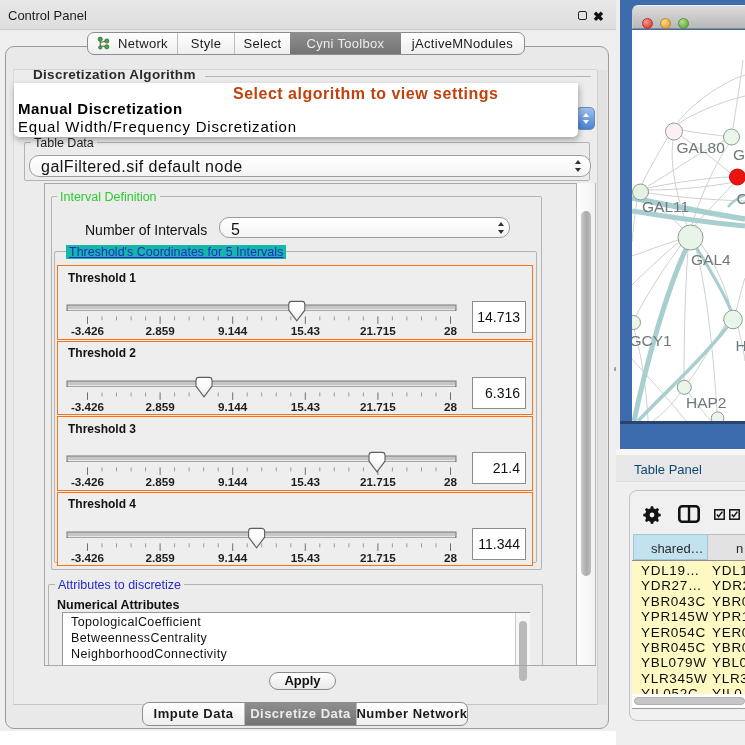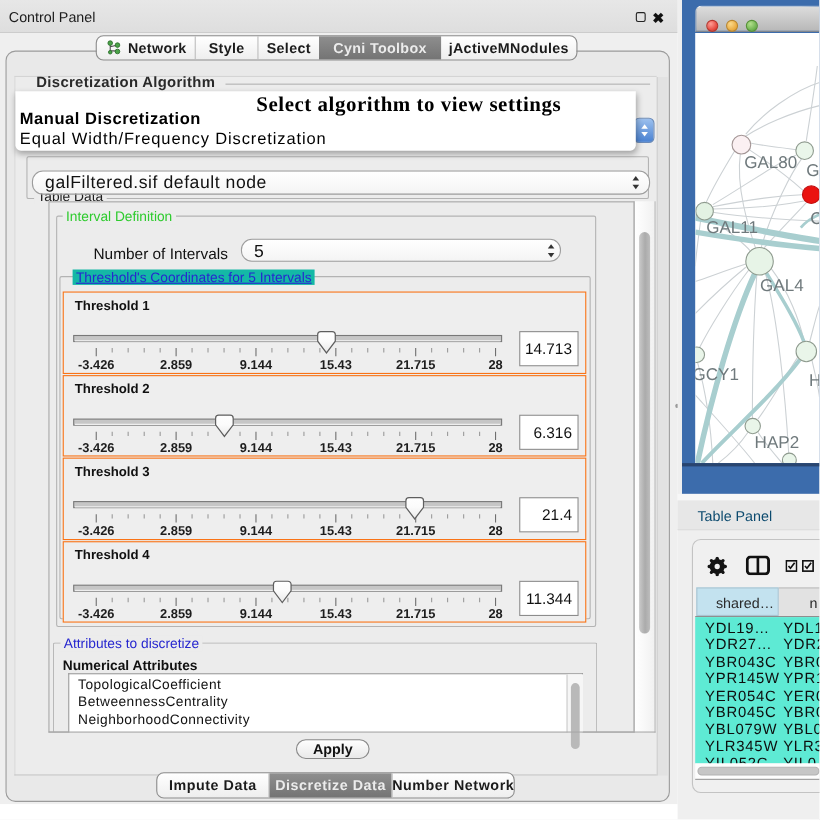--- a/index.html
+++ b/index.html
@@ -9,21 +9,21 @@
 #cp { left:0; top:0; width:616px; height:731px; background:#efefef; }
 #titlebar { left:0; top:0; width:616px; height:30px; background:linear-gradient(#e7e7e7,#dedede); border-bottom:1px solid #cccccc;padding-left:40px; }
 #titlebar .t { position:absolute; left:8px; top:8px; font-size:13px; color:#1c1c1c; }
 #fl { left:578px; top:11px; width:9px; height:9px; border:1.6px solid #222; border-radius:2px; }
 #cl { left:593px; top:9px; font-size:13px; font-weight:bold; color:#111; }
 #outerpanel { left:5px; top:46px; width:604px; height:683px; background:#e9e9e9; border:1px solid #9b9b9b; border-radius:9px; }
 #cyni { left:13px; top:69px; width:584px; height:636px; background:#ececec; border-left:1px solid #dadada; border-top:1px solid #d4d4d4; }
 #rstrip { left:597px; top:70px; width:10px; height:635px; background:#e2e2e2; border-left:1px solid #cfcfcf; }
 
 #tabs { left:87px; top:32px; width:438px; height:23px; background:linear-gradient(#ffffff,#eeeeee); border:1px solid #8d8d8d; border-radius:7px; z-index:6; }
-#tabs .seg { position:absolute; top:0; height:21px; line-height:21px; font-size:13px; font-weight:bold; letter-spacing:0.3px; color:#1b1b1b; text-align:center; }
+#tabs .seg { position:absolute; top:0; height:21px; line-height:21px; font-size:13px; font-weight:normal; letter-spacing:0.3px; color:#1b1b1b; text-align:center; }
 #tabs .div { position:absolute; top:0; width:1px; height:21px; background:#bdbdbd; }
 #tabs .dark { background:linear-gradient(#8e8e8e,#747474); color:#ececec; }
 
 .group { border:1px solid #b3b3b3; border-radius:2px; }
 .gtitle { position:absolute; background:#ececec; padding:0 3px; font-size:12.5px; white-space:nowrap; }
 
 .combo { background:linear-gradient(#ffffff,#f4f4f4); border:1px solid #9d9d9d; border-radius:10px; font-size:16px; letter-spacing:0.5px; color:#111; }
 .combo .cv { position:absolute; left:11px; top:2.5px; }
 .arr { position:absolute; width:0; height:0; border-left:3.5px solid transparent; border-right:3.5px solid transparent; }
 .arr.up { border-bottom:4.5px solid #333; }
@@ -53,28 +53,28 @@
 .light { position:absolute; top:12px; width:11px; height:11px; border-radius:50%; }
 #canvas { left:632px; top:30px; width:113px; height:391px; background:#ffffff; overflow:hidden; }
 #cshadow { left:620px; top:421px; width:125px; height:3px; background:#29456f; }
 #gap { left:616px; top:449px; width:129px; height:6px; background:#f7f7f7; }
 #tpbar { left:616px; top:455px; width:129px; height:27px; background:#e7e7e7; border-bottom:1px solid #dddddd;}
 #tpbar .t { position:absolute; left:18px; top:7px; font-size:13px; color:#0c4a6e; }
 #tcontainer { left:629px; top:490px; width:130px; height:231px; background:#f0f0f0; border:1.5px solid #c3c3c3; border-radius:8px; }
 #thead1 { left:633px; top:534px; width:74.5px; height:26px; background:#c3e2ef; border:1px solid #a9c4d1; }
 #thead2 { left:707.5px; top:534px; width:37.5px; height:26px; background:#e2e2e2; border-top:1px solid #bbb; }
 #theadline { left:632px; top:559.5px; width:113px; height:1px; background:#8f8f8f; }
-#tbody { left:632px; top:560.5px; width:113px; height:133px; background:#5eead4; font-size:13.5px; letter-spacing:0.7px; color:#0d0d0d; overflow:hidden; }
+#tbody { left:632px; top:560.5px; width:113px; height:133px; background:#fef9c3; font-size:13.5px; letter-spacing:0.7px; color:#0d0d0d; overflow:hidden; }
 .trow { position:absolute; width:200px; }
 #hsb { left:632px; top:693.5px; width:113px; height:14.5px; background:#fdfdfd; }
 #hsbth { left:634px; top:696.5px; width:111px; height:8px; border-radius:4.5px; background:#c6c6c6; border:1px solid #b2b2b2; }
 #tbotline { left:632px; top:708px; width:113px; height:1px; background:#9a9a9a; }
 
 #popup { left:14px; top:83px; width:564px; height:54px; background:#ffffff; border-radius:0 0 5px 5px; box-shadow:1px 3px 6px rgba(0,0,0,0.32); z-index:10; }
-#popup .hint { position:absolute; left:219px; top:1.5px; font-size:19px; font-weight:bold; letter-spacing:0.5px; color:#000000;font-family:Liberation Serif, serif; }
+#popup .hint { position:absolute; left:219px; top:1.5px; font-size:16px; font-weight:bold; letter-spacing:0.5px; color:#c2410c; }
 #popup .i1 { position:absolute; left:4px; top:16.5px; font-size:15px; font-weight:bold; letter-spacing:0.5px; color:#000; }
 #popup .i2 { position:absolute; left:4px; top:34.5px; font-size:15px; letter-spacing:0.8px; color:#000; }
 #bluebtn { left:576px; top:107px; width:19px; height:23px; border-radius:5px; background:linear-gradient(#9cc0ee,#4a82d2); border:1px solid #6a8ab8; z-index:5; }
 .warr { position:absolute; width:0; height:0; border-left:3px solid transparent; border-right:3px solid transparent; }
 #dot { left:614px; top:367px; width:3px; height:4px; background:#9a9a9a; border-radius:1.5px; }
 </style></head><body>
 <div id="stage">
 <div id="cp" class="abs">
 <div id="titlebar" class="abs">
         <span class="t">Control Panel</span>
@@ -101,21 +101,21 @@
 <div class="seg dark" style="left:202px;width:111px;">Cyni Toolbox</div>
 <div class="seg" style="left:313px;width:123px;border-radius:0 7px 7px 0;">jActiveMNodules</div>
 </div>
 <div class="abs" style="left:33px;top:67px;font-size:13.5px;letter-spacing:0.3px;font-weight:bold;color:#2a2a2a;">Discretization Algorithm</div>
 <div class="abs" style="left:205px;top:76px;width:386px;height:1px;background:#b3b3b3;"></div>
 <div id="bluebtn" class="abs">
       <span class="warr" style="left:6px;top:5px;border-bottom:4px solid #fff;"></span>
       <span class="warr" style="left:6px;top:12px;border-top:4px solid #fff;"></span>
     </div>
 <div class="abs group" style="left:24px;top:142px;width:566px;height:39px;"></div>
-<div class="gtitle abs" style="left:31px;top:136px;color:#1d1d1d;margin-top:36px;">Table Data</div>
+<div class="gtitle abs" style="left:31px;top:136px;color:#1d1d1d;">Table Data</div>
 <div class="abs combo" style="left:29px;top:154.5px;width:562px;height:22px;">
       <span class="cv">galFiltered.sif default node</span>
       <span class="arr up" style="left:545px;top:4.5px;"></span>
       <span class="arr dn" style="left:545px;top:12.5px;"></span>
     </div>
 <div class="abs" style="left:44px;top:183px;width:533px;height:483px;border:1px solid #a8a8a8;background:#ececec;"></div>
 <div id="vsb" class="abs"></div>
     <div id="vsbth" class="abs"></div>
 <div class="abs group" style="left:51px;top:196px;width:491px;height:374px;"></div>
 <div class="gtitle abs" style="left:57px;top:190px;color:#2ecb2e;background:#ececec;">Interval Definition</div>

